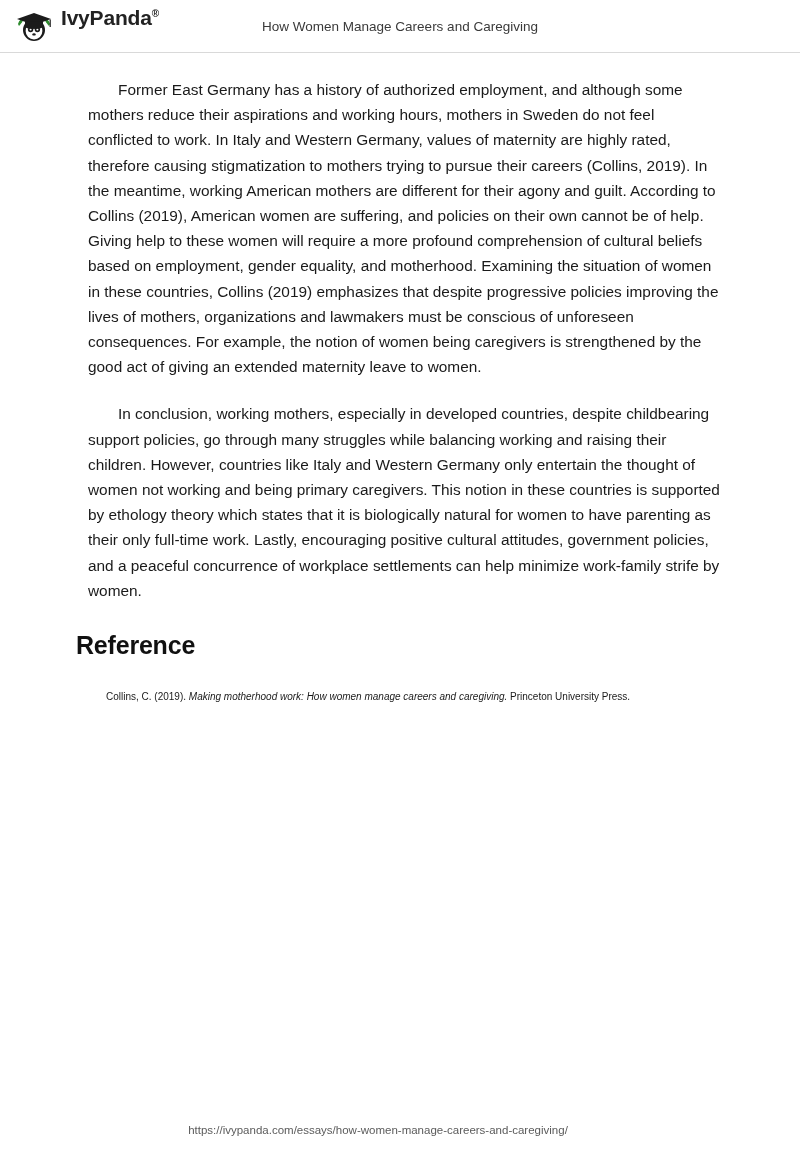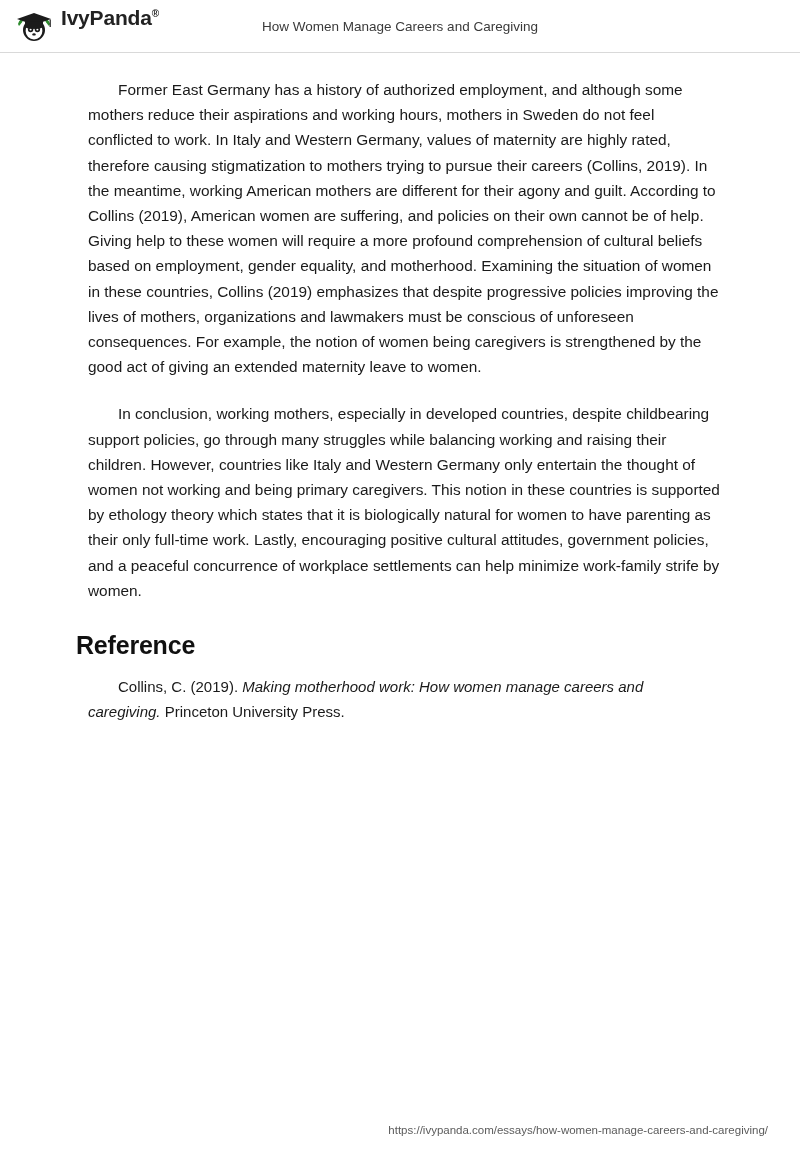--- a/index.html
+++ b/index.html
@@ -68,42 +68,42 @@
     font-size: 15.4px;
     line-height: 25.2px;
     margin: 0 0 22px 12px;
     text-align: left;
     text-indent: 30px;
     color: #1a1a1a;
   }
   h2.section-heading {
     font-size: 25px;
     font-weight: bold;
-    margin: 28px 0 14px 0;
+    margin: 28px 0 24px 0;
     color: #111;
     letter-spacing: -0.2px;
   }
   p.reference {
-    font-size: 15px;
+    font-size: 10px;
     line-height: 25.2px;
-    margin: 12px;
+    margin: 0;
     text-indent: 30px;
   }
   p.reference .italic {
     font-style: italic;
   }
 
   
   .page-footer {
     position: absolute;
     left: 0;
-    right: 0;
+    right: 12px;
     bottom: 24px;
     padding-right: 32px;
-    text-align: right;
+    text-align: center;
     font-size: 11.5px;
     color: #5b5b5b;
   }
   .page-footer a {
     color: #5b5b5b;
     text-decoration: none;
   }
 </style>
 </head>
 <body>

